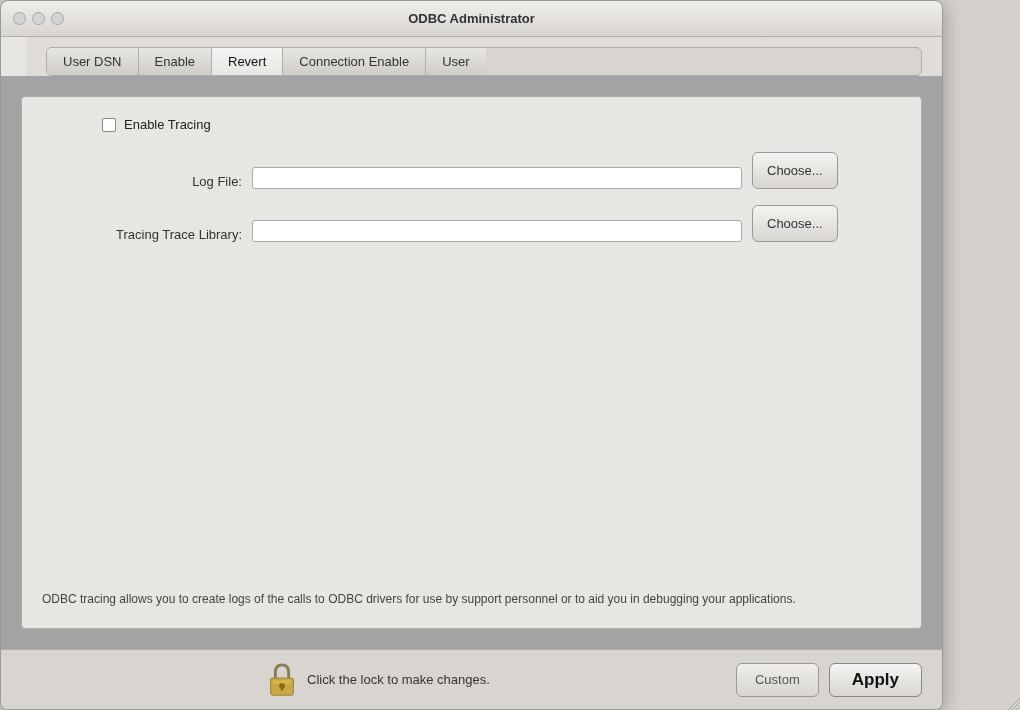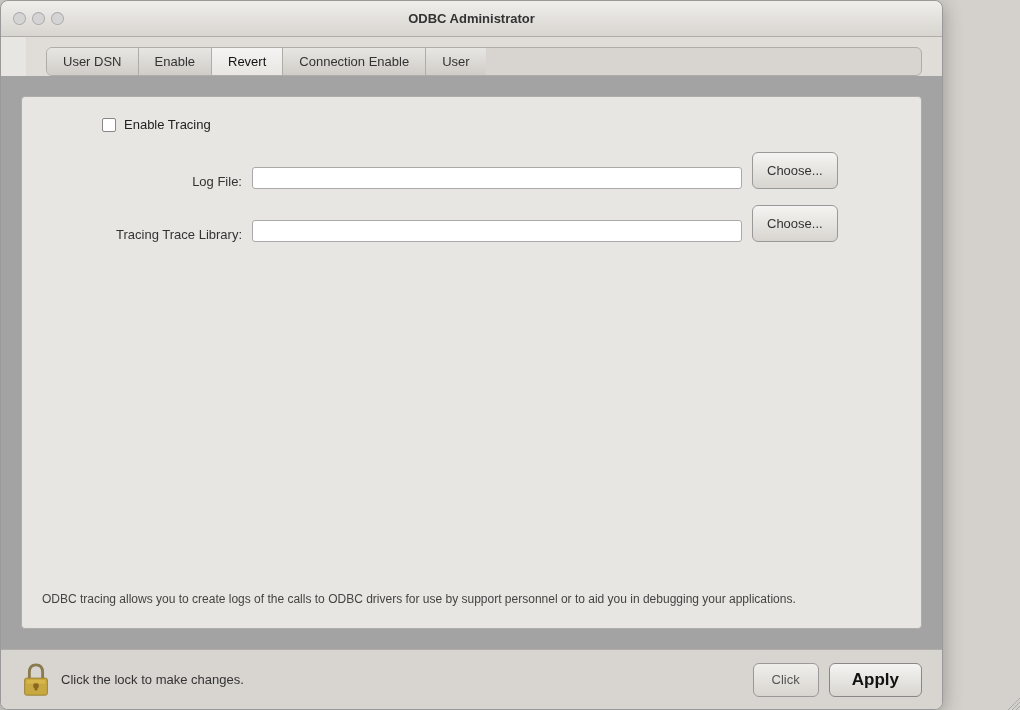--- a/index.html
+++ b/index.html
@@ -198,20 +198,21 @@
       align-items: center;
       padding: 0 20px;
       flex-shrink: 0;
     }
 
     .lock-area {
       display: flex;
       align-items: center;
       gap: 10px;
       flex: 1;
+      justify-content: center;
     }
 
     .lock-icon {
       width: 30px;
       height: 36px;
     }
 
     .lock-text {
       font-size: 13px;
       color: #333;
@@ -312,21 +313,21 @@
         <rect x="3" y="17" width="24" height="18" rx="2" ry="2" fill="#c8a840" stroke="#9a8030" stroke-width="1"></rect>
 
         <circle cx="15" cy="25" r="3" fill="#8a6820"></circle>
         <rect x="13.5" y="25" width="3" height="5" rx="1" fill="#8a6820"></rect>
 
         <rect x="5" y="19" width="20" height="4" rx="1" fill="rgba(255,220,100,0.3)"></rect>
       </svg>
       <span class="lock-text">Click the lock to make changes.</span>
     </div>
     <div class="bottom-buttons">
-      <button class="revert-btn">Click</button>
+      <button class="revert-btn">Custom</button>
       <button class="apply-btn">Apply</button>
     </div>
   </div>
 
   <svg class="resize-handle" viewBox="0 0 16 16" xmlns="http://www.w3.org/2000/svg" style="position:absolute;bottom:0;right:0;">
     <line x1="16" y1="4" x2="4" y2="16" stroke="#aaa" stroke-width="1"></line>
     <line x1="16" y1="8" x2="8" y2="16" stroke="#aaa" stroke-width="1"></line>
     <line x1="16" y1="12" x2="12" y2="16" stroke="#aaa" stroke-width="1"></line>
   </svg>
 

